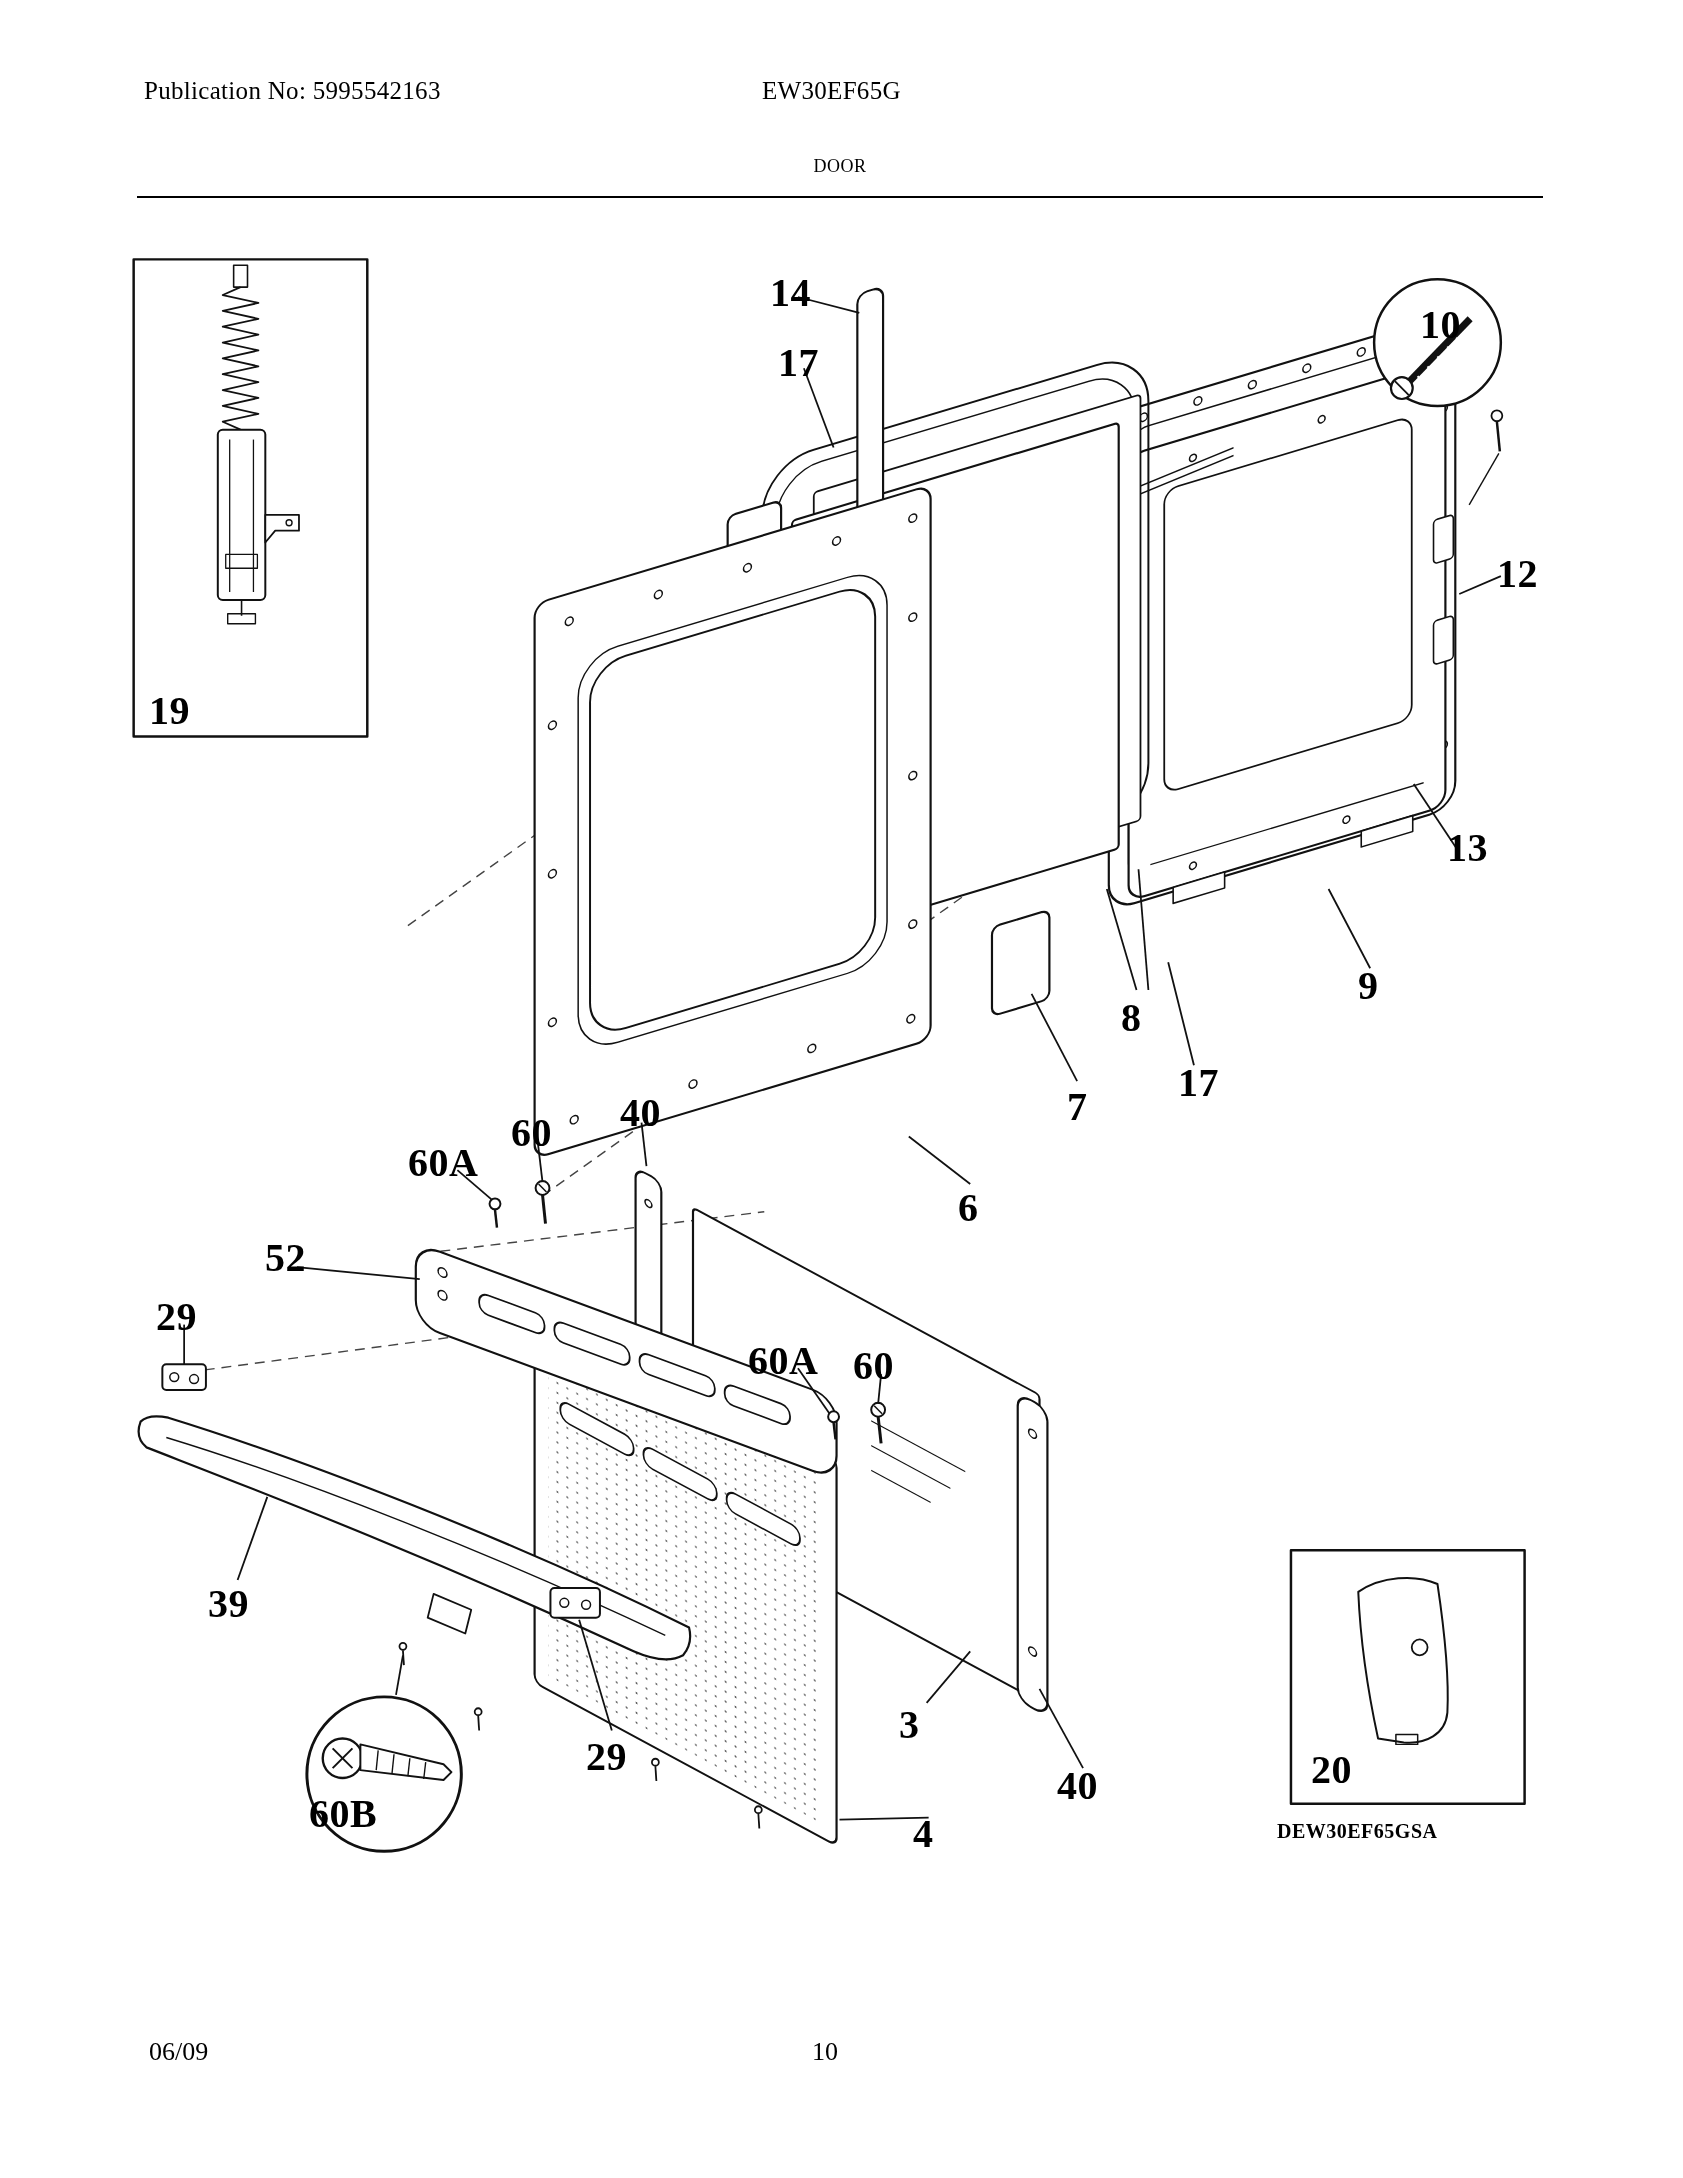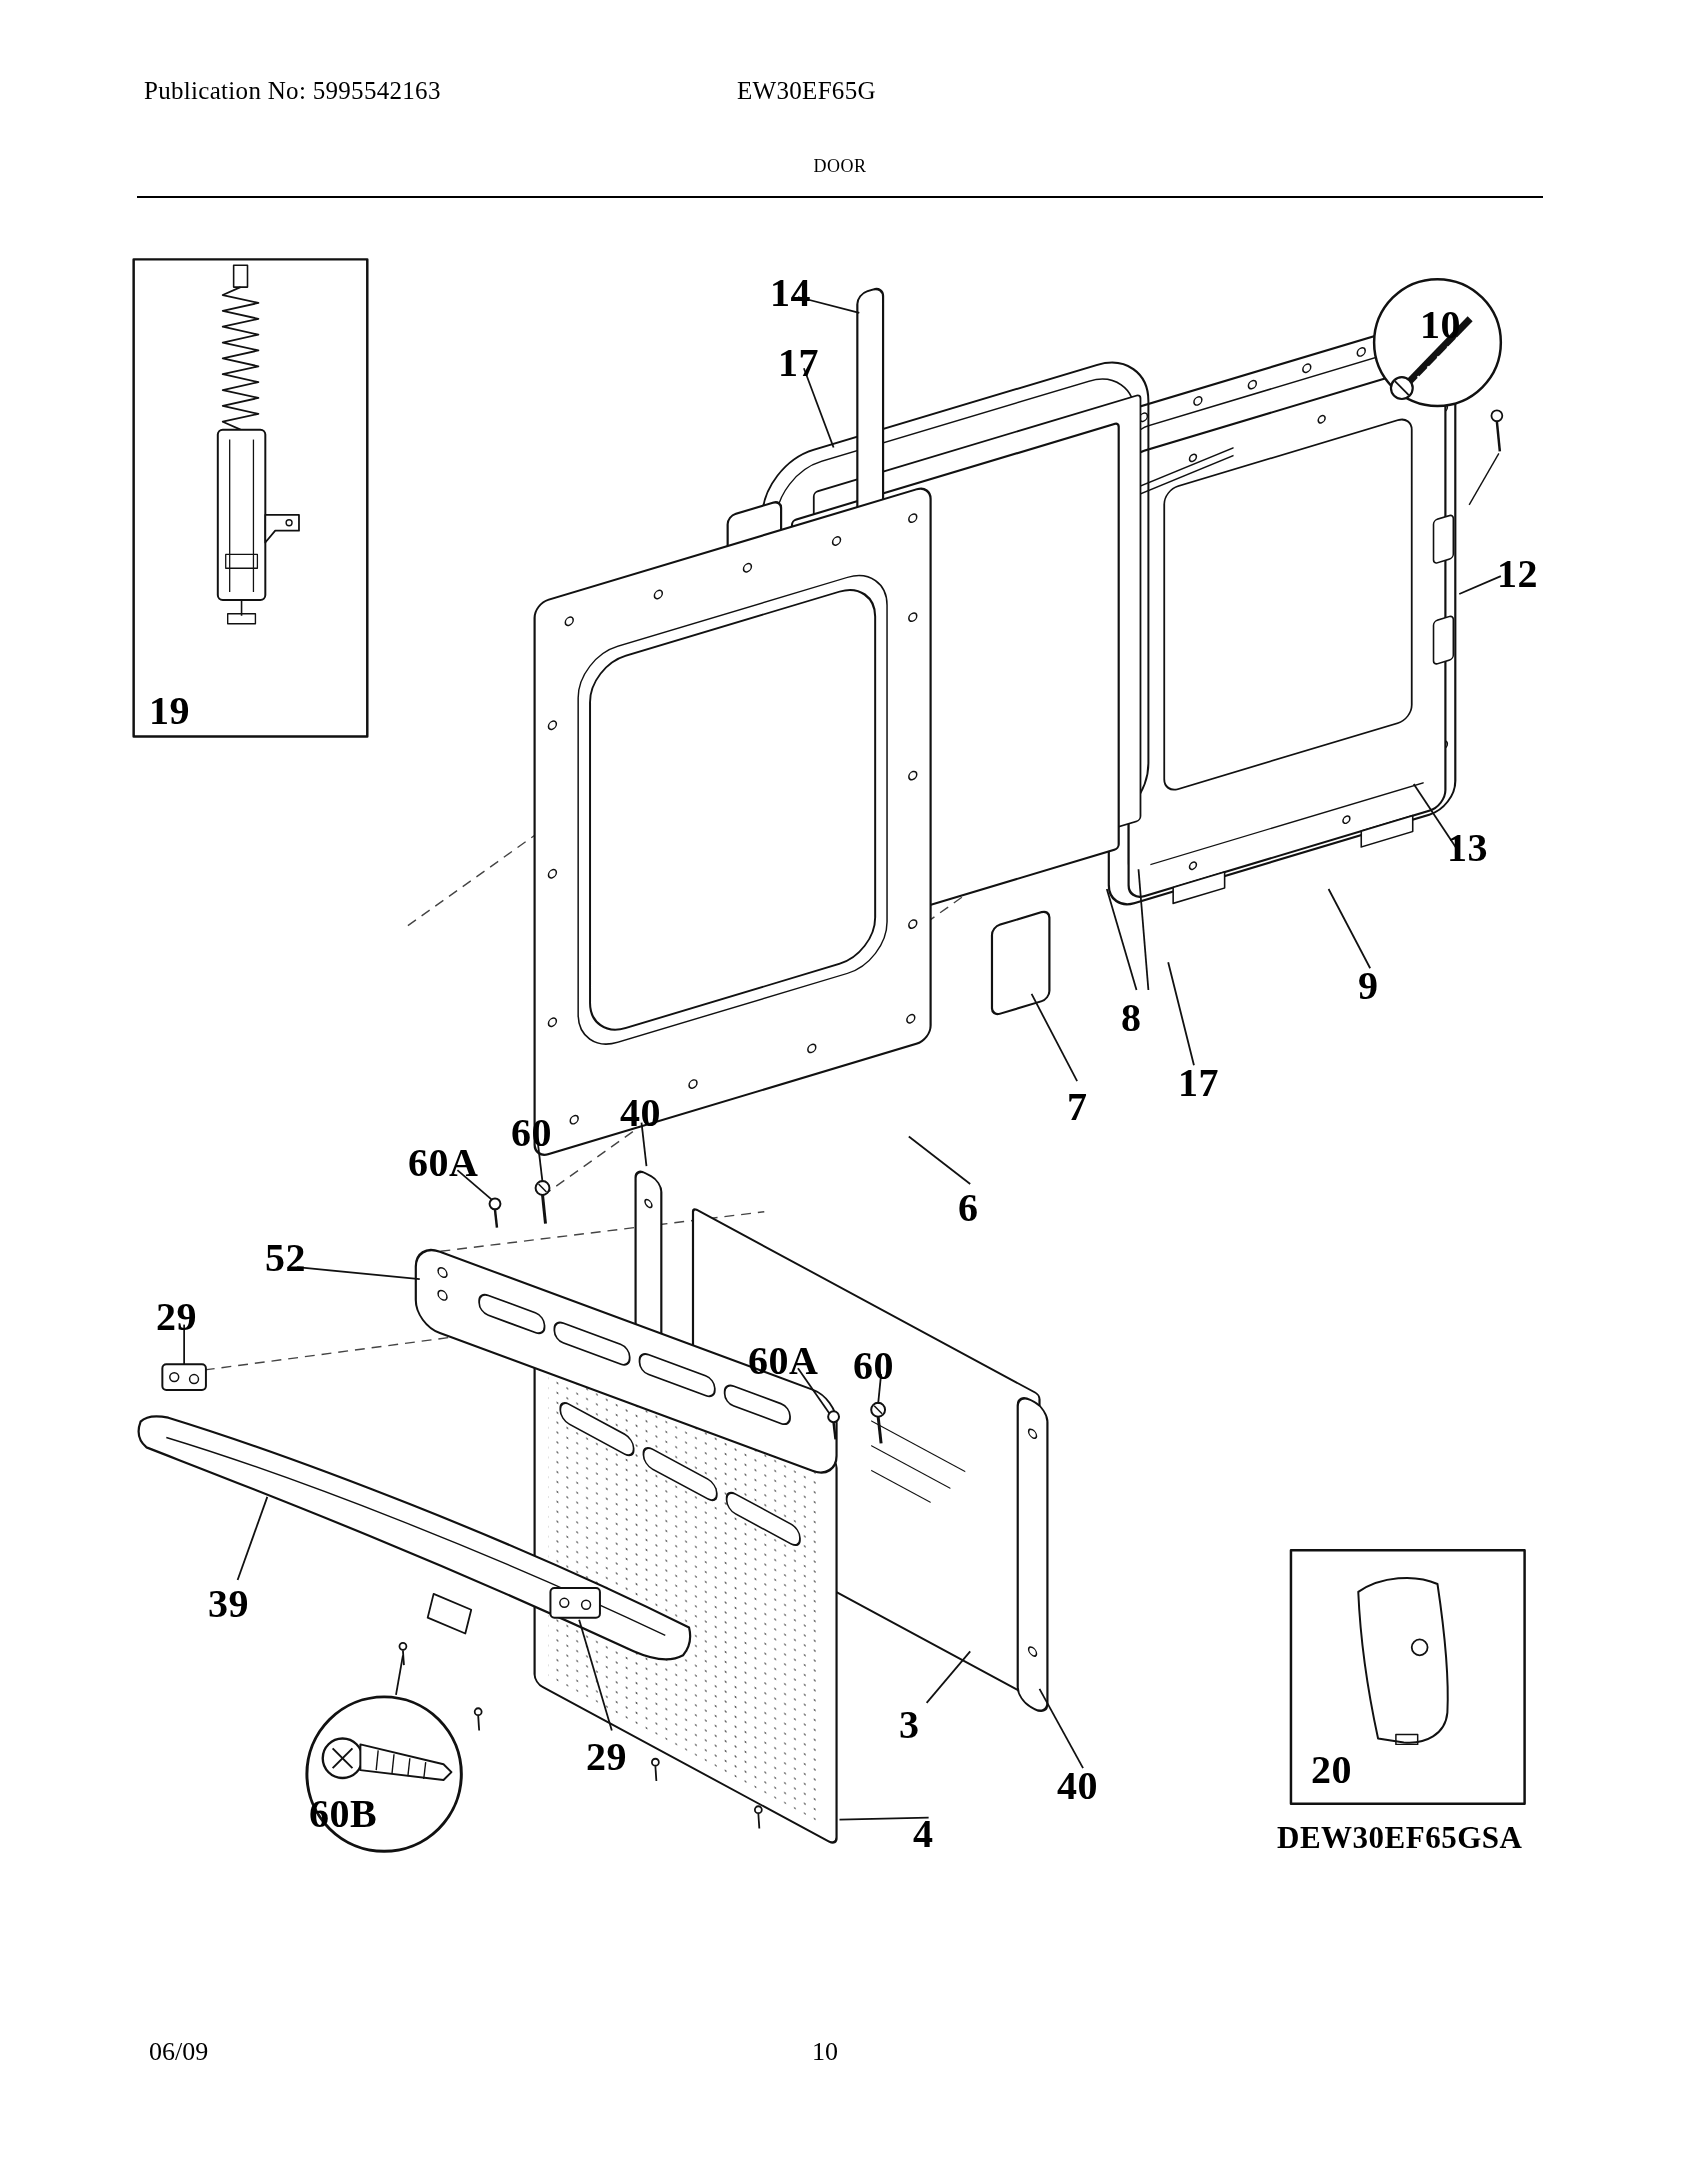--- a/index.html
+++ b/index.html
@@ -18,35 +18,35 @@
   .rule{border-top:2px solid #000;height:0;}
   .callout{
     position:absolute;
     font-size:40px;
     font-weight:bold;
     letter-spacing:0.5px;
     white-space:nowrap;
   }
   .model-code{
     position:absolute;
-    font-size:31px;
+    font-size:20px;
     font-weight:bold;
     letter-spacing:0.5px;
   }
   .ftr{font-size:26px;}
   svg{position:absolute;left:0;top:0;}
   svg *{vector-effect:none;}
 </style>
 </head>
 <body>
 
 <div class="page">
 
   <div class="abs hdr" style="left:144px;top:77px">Publication No: 5995542163</div>
-  <div class="abs hdr" style="left:737px;top:77px">EW30EF65G</div>
+  <div class="abs hdr" style="left:762px;top:77px">EW30EF65G</div>
   <div class="abs title" style="left:741px;top:156px;width:198px;text-align:center">DOOR</div>
   <div class="abs rule" style="left:137px;top:196px;width:1406px"></div>
 
   <svg width="1683" height="2178" viewBox="0 0 1700 2200">
     <defs>
       <pattern id="dotp" patternUnits="userSpaceOnUse" width="10" height="10">
         <circle cx="3" cy="3" r="1" fill="#555"></circle>
       </pattern>
     </defs>
 

